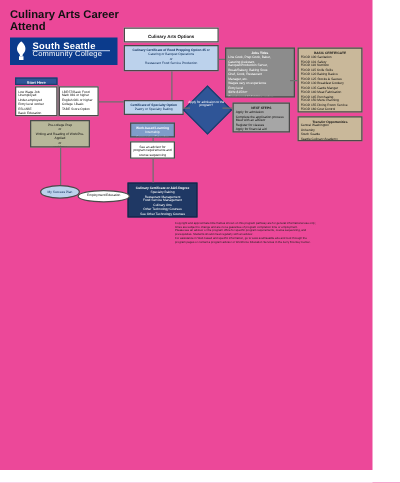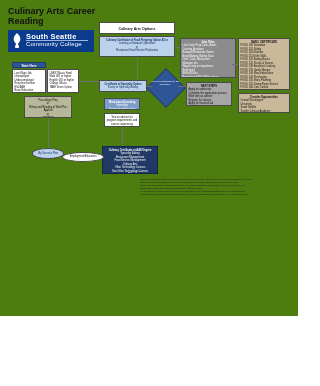--- a/index.html
+++ b/index.html
@@ -1,17 +1,17 @@
 <!DOCTYPE html>
 <html><head>
 <meta charset="utf-8">
 <style>
   html,body{margin:0;padding:0;background:#ffffff;}
   body{width:298px;height:386px;overflow:hidden;font-family:"Liberation Sans",sans-serif;color:#111;}
-  #page{position:relative;width:298px;height:316px;background:#4d7c0f;}
+  #page{position:relative;width:298px;height:376px;background:#ec4899;}
 
   .ttl{position:absolute;left:8px;top:6px;width:120px;font-size:9px;font-weight:bold;line-height:1.15;color:#111;}
 
   
   .logo{position:absolute;left:8px;top:30px;width:86px;height:22px;background:#0b3b8c;color:#fff;}
   .logo .mark{position:absolute;left:3px;top:3px;width:12px;height:15px;}
   .logo .l1{position:absolute;left:18px;top:2px;font-size:7.5px;font-weight:bold;letter-spacing:.2px;}
   .logo .l2{position:absolute;left:18px;top:11px;font-size:6px;letter-spacing:.2px;}
   .logo .rule{position:absolute;left:18px;top:10px;width:62px;height:1px;background:#9fb6dc;}
 
@@ -40,21 +40,21 @@
   .hline{height:1px;}
   .legend{position:absolute;font-size:2.3px;line-height:1.35;color:#222;}
 </style>
 </head>
 <body>
 
 <div id="page">
 
   <div class="ttl">
     <span>Culinary Arts Career</span><br>
-    <span>Reading</span>
+    <span>Attend</span>
   </div>
 
   <div class="logo">
     <svg class="mark" viewBox="0 0 12 15">
       <path d="M6 0 C3 3 2 5 3 8 C4 10 5 10 5 12 L7 12 C7 10 8 10 9 8 C10 5 9 3 6 0 Z" fill="#ffffff"></path>
       <rect x="4.2" y="12" width="3.6" height="3" fill="#ffffff"></rect>
     </svg>
     <div class="l1">South Seattle</div>
     <div class="rule"></div>
     <div class="l2">Community College</div>

